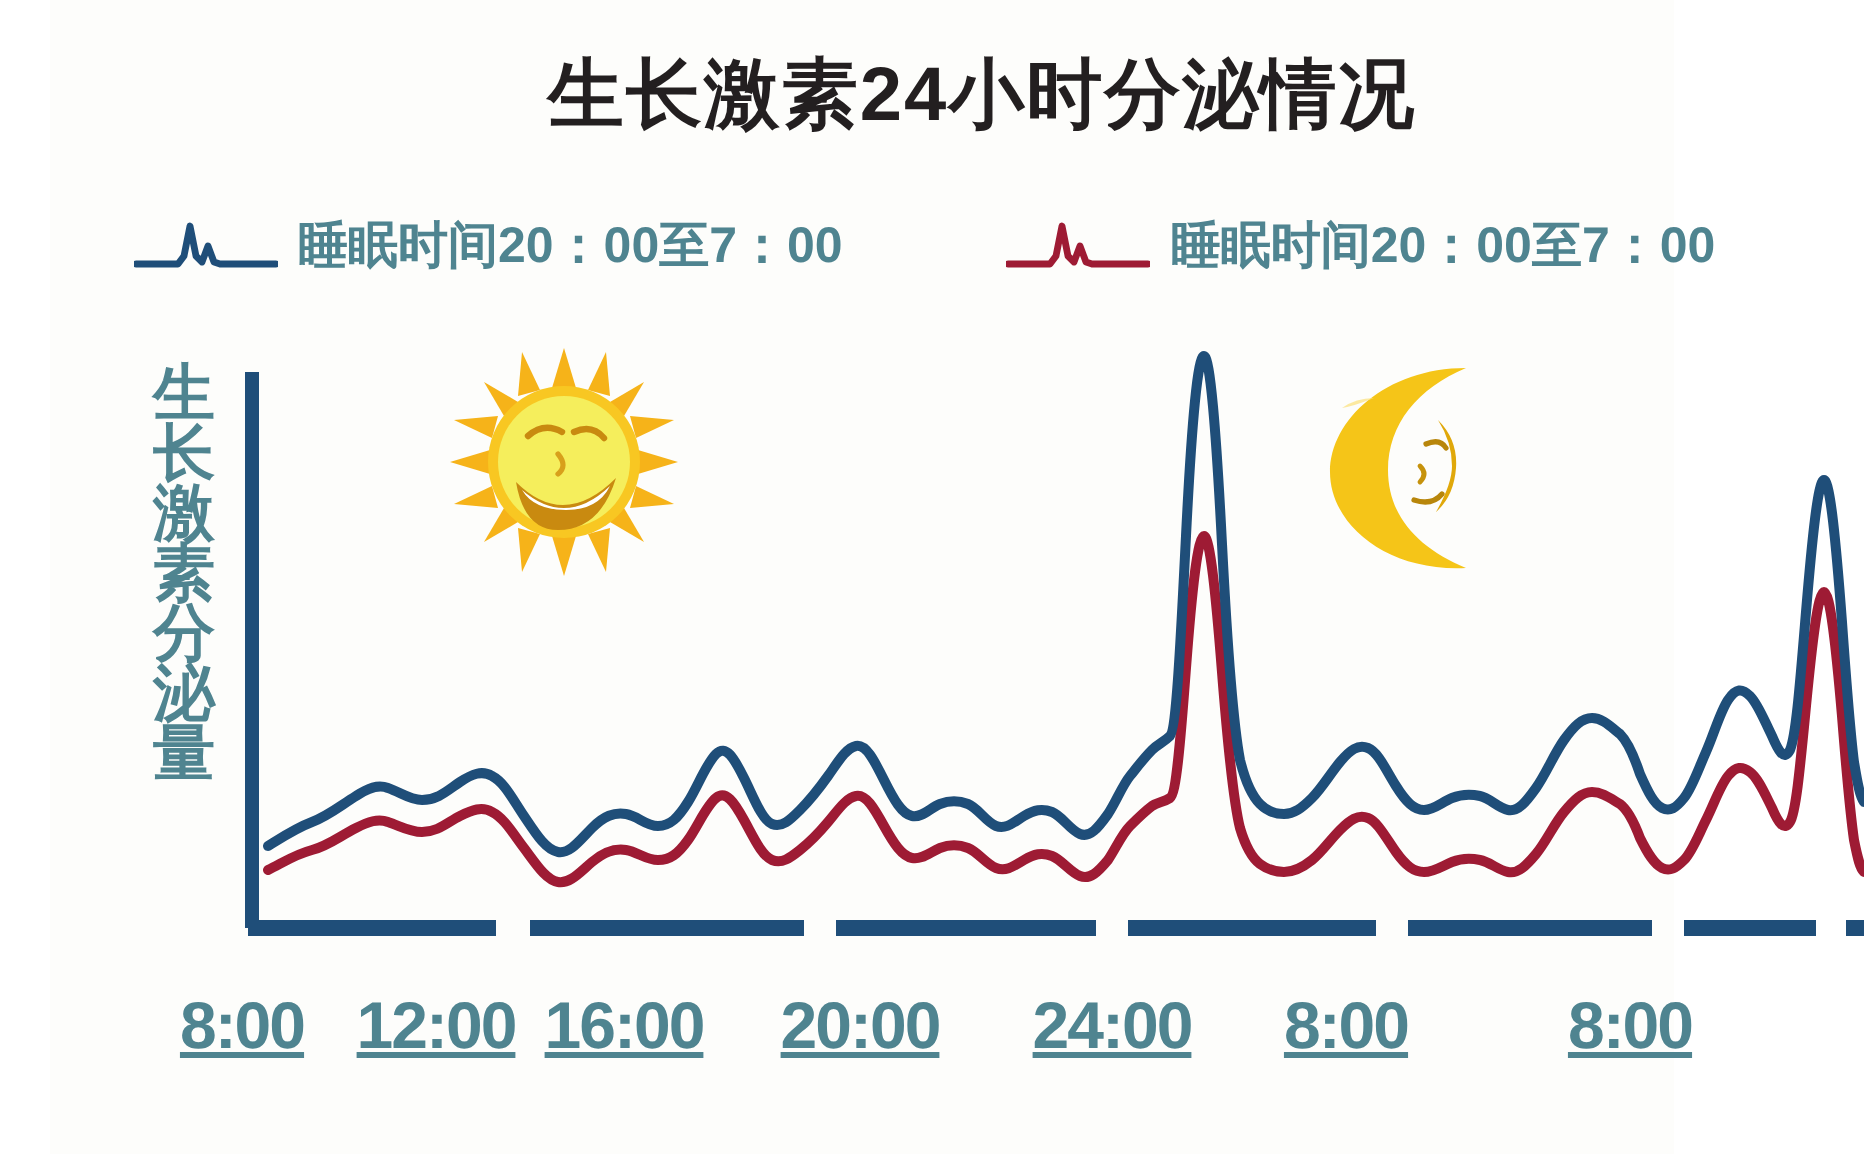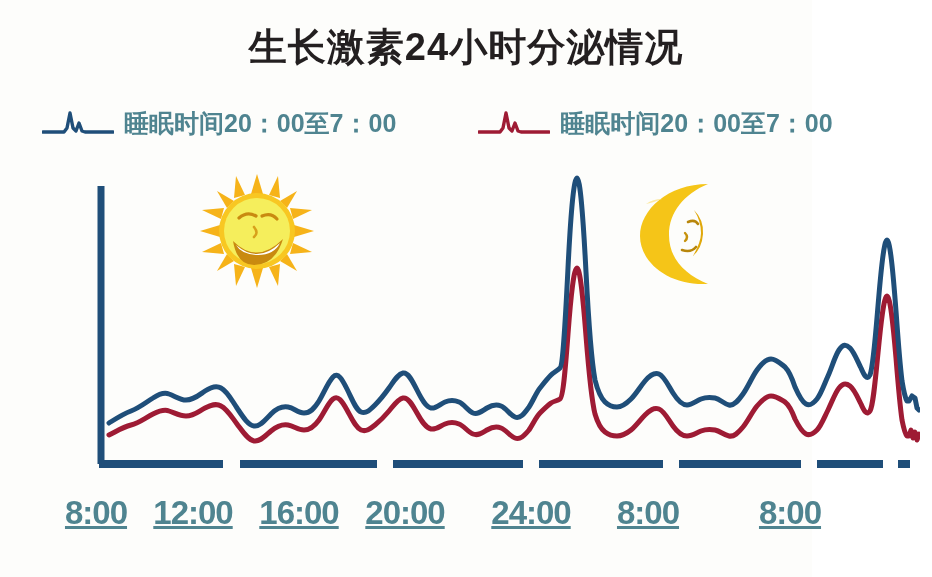--- a/index.html
+++ b/index.html
@@ -13,20 +13,21 @@
     font-family: "Liberation Sans", "DejaVu Sans", sans-serif;
     overflow: hidden;
     position: relative;
   }
 
   #chart-root {
     position: relative;
     width: 812px;
     height: 577px;
     background: #fdfdfb;
+    margin-left: 25px;
   }
 
   
   #chart-title {
     position: absolute;
     top: 22px;
     left: 0;
     width: 932px;
     text-align: center;
     font-size: 38px;
@@ -43,21 +44,21 @@
     top: 100px;
     left: 42px;
     width: 860px;
     height: 46px;
     display: flex;
     align-items: center;
     gap: 44px;
   }
   .legend-entry {
     display: flex;
-    align-items: flex-end;
+    align-items: flex-start;
     gap: 10px;
   }
   .legend-entry.second { margin-left: 38px; }
   .legend-icon { width: 72px; height: 34px; display: block; flex: 0 0 auto; }
   .legend-label {
     font-size: 25px;
     font-weight: bold;
     color: #4f8490;
     white-space: nowrap;
     letter-spacing: 0px;
@@ -142,20 +143,21 @@
 
     <div class="legend-entry second">
       <svg class="legend-icon" viewBox="0 0 72 34">
         <path d="M1,26 L22,26 L25,22 L28,7 L31,22 L34,25 L37,17 L40,25 L43,26 L71,26" fill="none" stroke="#9e1b34" stroke-width="3.4" stroke-linejoin="round" stroke-linecap="round"></path>
       </svg>
       <span class="legend-label">睡眠时间20：00至7：00</span>
     </div>
 
   </div>
 
+  <div id="y-axis-label">生长激素分泌量</div>
 
   <div id="plot-area">
     <svg id="plot-svg" viewBox="0 0 825 312" preserveAspectRatio="none">
 
       <line x1="6" y1="18" x2="6" y2="296" stroke="#1f4e79" stroke-width="7"></line>
 
       <g>
         <line x1="4" y1="296" x2="128" y2="296" stroke="#1f4e79" stroke-width="8"></line>
         <line x1="145" y1="296" x2="282" y2="296" stroke="#1f4e79" stroke-width="8"></line>
         <line x1="298" y1="296" x2="428" y2="296" stroke="#1f4e79" stroke-width="8"></line>
@@ -335,20 +337,20 @@
       <path d="M64,44 q7,-3 10,2" fill="none" stroke="#B8860B" stroke-width="2.6" stroke-linecap="round"></path>
       <path d="M61,55 q4,4 0,8" fill="none" stroke="#C6920C" stroke-width="2.4" stroke-linecap="round"></path>
       <path d="M58,72 q9,3 14,-3" fill="none" stroke="#B8860B" stroke-width="2.6" stroke-linecap="round"></path>
       <path d="M22,26 q7,-5 16,-5 q-10,4 -16,5 Z" fill="#FBE38A" opacity="0.8"></path>
     </svg>
   </div>
 
   <div id="x-axis-labels">
     <span class="x-tick-label" style="left:96px;">8:00</span>
     <span class="x-tick-label" style="left:193px;text-align:right;">12:00</span>
-    <span class="x-tick-label" style="left:299px;text-align:right;">16:00</span>
+    <span class="x-tick-label" style="left:287px;text-align:right;">16:00</span>
     <span class="x-tick-label" style="left:405px;">20:00</span>
     <span class="x-tick-label" style="left:531px;">24:00</span>
     <span class="x-tick-label" style="left:648px;">8:00</span>
     <span class="x-tick-label" style="left:790px;">8:00</span>
   </div>
 
 </div>
 
 </body></html>

